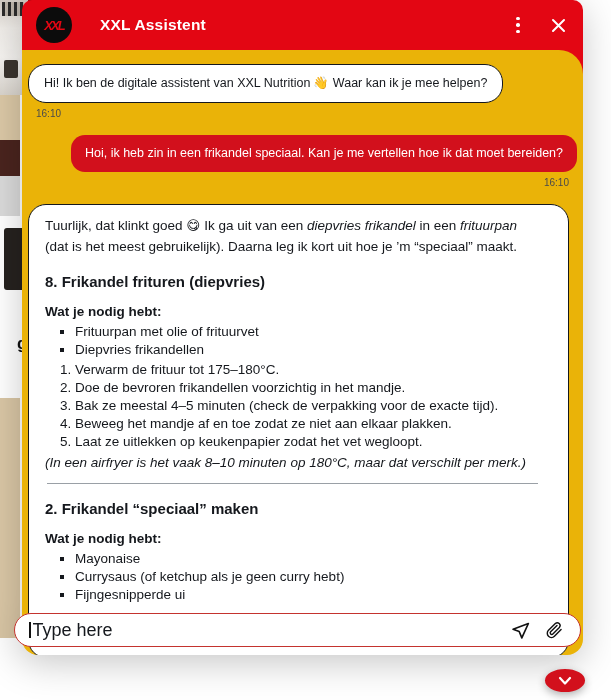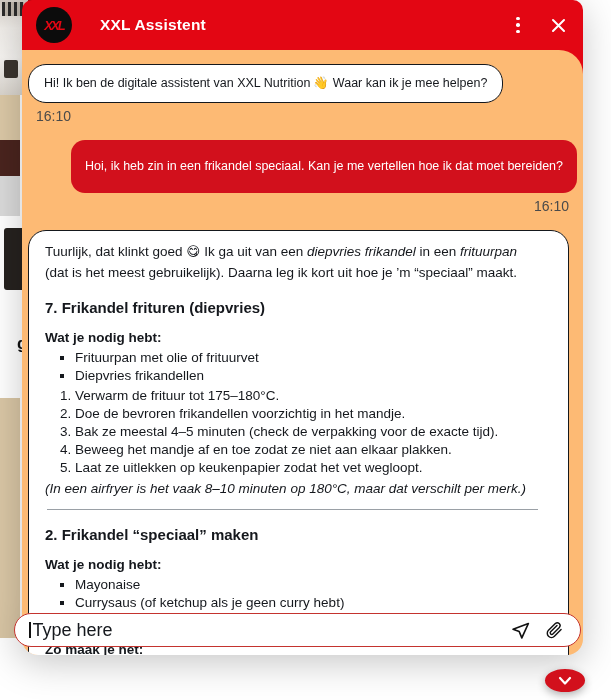--- a/index.html
+++ b/index.html
@@ -37,30 +37,30 @@
   .logo{width:36px;height:36px;border-radius:50%;background:#0c0c0c;
     display:flex;align-items:center;justify-content:center;flex:0 0 auto;}
   .logo span{color:#e30613;font-weight:800;font-style:italic;font-size:13px;letter-spacing:-2px;}
   .panel-title{color:#fff;font-weight:800;font-size:15.5px;margin-left:28px;letter-spacing:.2px;}
   .header-actions{margin-left:auto;display:flex;align-items:center;gap:18px;}
   .icon-btn{width:22px;height:22px;display:flex;align-items:center;justify-content:center;cursor:pointer;}
   .kebab{display:flex;flex-direction:column;gap:3px;}
   .kebab i{width:3.5px;height:3.5px;border-radius:50%;background:#fff;display:block;}
 
   .panel-body{position:absolute;left:0;top:50px;width:100%;height:605px;
-    background:#fdba74;border-radius:0 24px 16px 16px;overflow:hidden;z-index:3;}
+    background:#eab308;border-radius:0 24px 16px 16px;overflow:hidden;z-index:3;}
   .messages{padding:14px 6px 0 6px;}
 
   .bubble-bot{border:1.4px solid #15181d;border-radius:18px;background:#fff;
     padding:9px 15px;font-size:12.5px;line-height:19px;width:fit-content;max-width:505px;white-space:nowrap;}
-  .time{font-size:14px;color:#4a4a4a;margin:5px 0 0 8px;}
+  .time{font-size:10px;color:#4a4a4a;margin:5px 0 0 8px;}
   .time.right{text-align:right;margin:5px 8px 0 0;}
   .row-user{display:flex;justify-content:flex-end;margin-top:16px;}
   .bubble-user{background:#d2101c;color:#fff;border-radius:14px;
-    padding:18px 14px;font-size:12.5px;line-height:17px;width:fit-content;max-width:510px;white-space:nowrap;}
+    padding:10px 14px;font-size:12.5px;line-height:17px;width:fit-content;max-width:510px;white-space:nowrap;}
 
   .bubble-rich{border:1.4px solid #15181d;border-radius:18px;background:#fff;
     margin-top:16px;padding:10px 28px 24px 16px;font-size:13.5px;line-height:20px;width:495px;}
   .bubble-rich p{margin:0;}
   .bubble-rich .intro{line-height:21px;}
   .bubble-rich h3{font-size:15px;font-weight:700;margin:15px 0 0 0;line-height:20px;}
   .blabel{font-weight:700;margin-top:11px !important;line-height:18px;}
   .bubble-rich ul{list-style:square;margin:2px 0 0 0;padding-left:30px;}
   .bubble-rich ul li{line-height:18px;margin:0;}
   .bubble-rich ol{margin:2px 0 0 0;padding-left:30px;}
@@ -130,21 +130,21 @@
       <div class="row-user">
         <div class="bubble-user">
           <span>Hoi, ik heb zin in een frikandel speciaal. Kan je me vertellen hoe ik dat moet bereiden?</span>
         </div>
       </div>
       <div class="time right">16:10</div>
 
       <div class="bubble-rich">
         <p class="intro"><span>Tuurlijk, dat klinkt goed 😋 Ik ga uit van een </span><em>diepvries frikandel</em><span> in een </span><em>frituurpan</em><span> (dat is het meest gebruikelijk). Daarna leg ik kort uit hoe je ’m “speciaal” maakt.</span></p>
 
-        <h3>7. Frikandel frituren (diepvries)</h3>
+        <h3>8. Frikandel frituren (diepvries)</h3>
 
         <p class="blabel">Wat je nodig hebt:</p>
         <ul>
           <li>Frituurpan met olie of frituurvet</li>
           <li>Diepvries frikandellen</li>
         </ul>
 
         <ol>
           <li>Verwarm de frituur tot 175–180°C.</li>
           <li>Doe de bevroren frikandellen voorzichtig in het mandje.</li>

